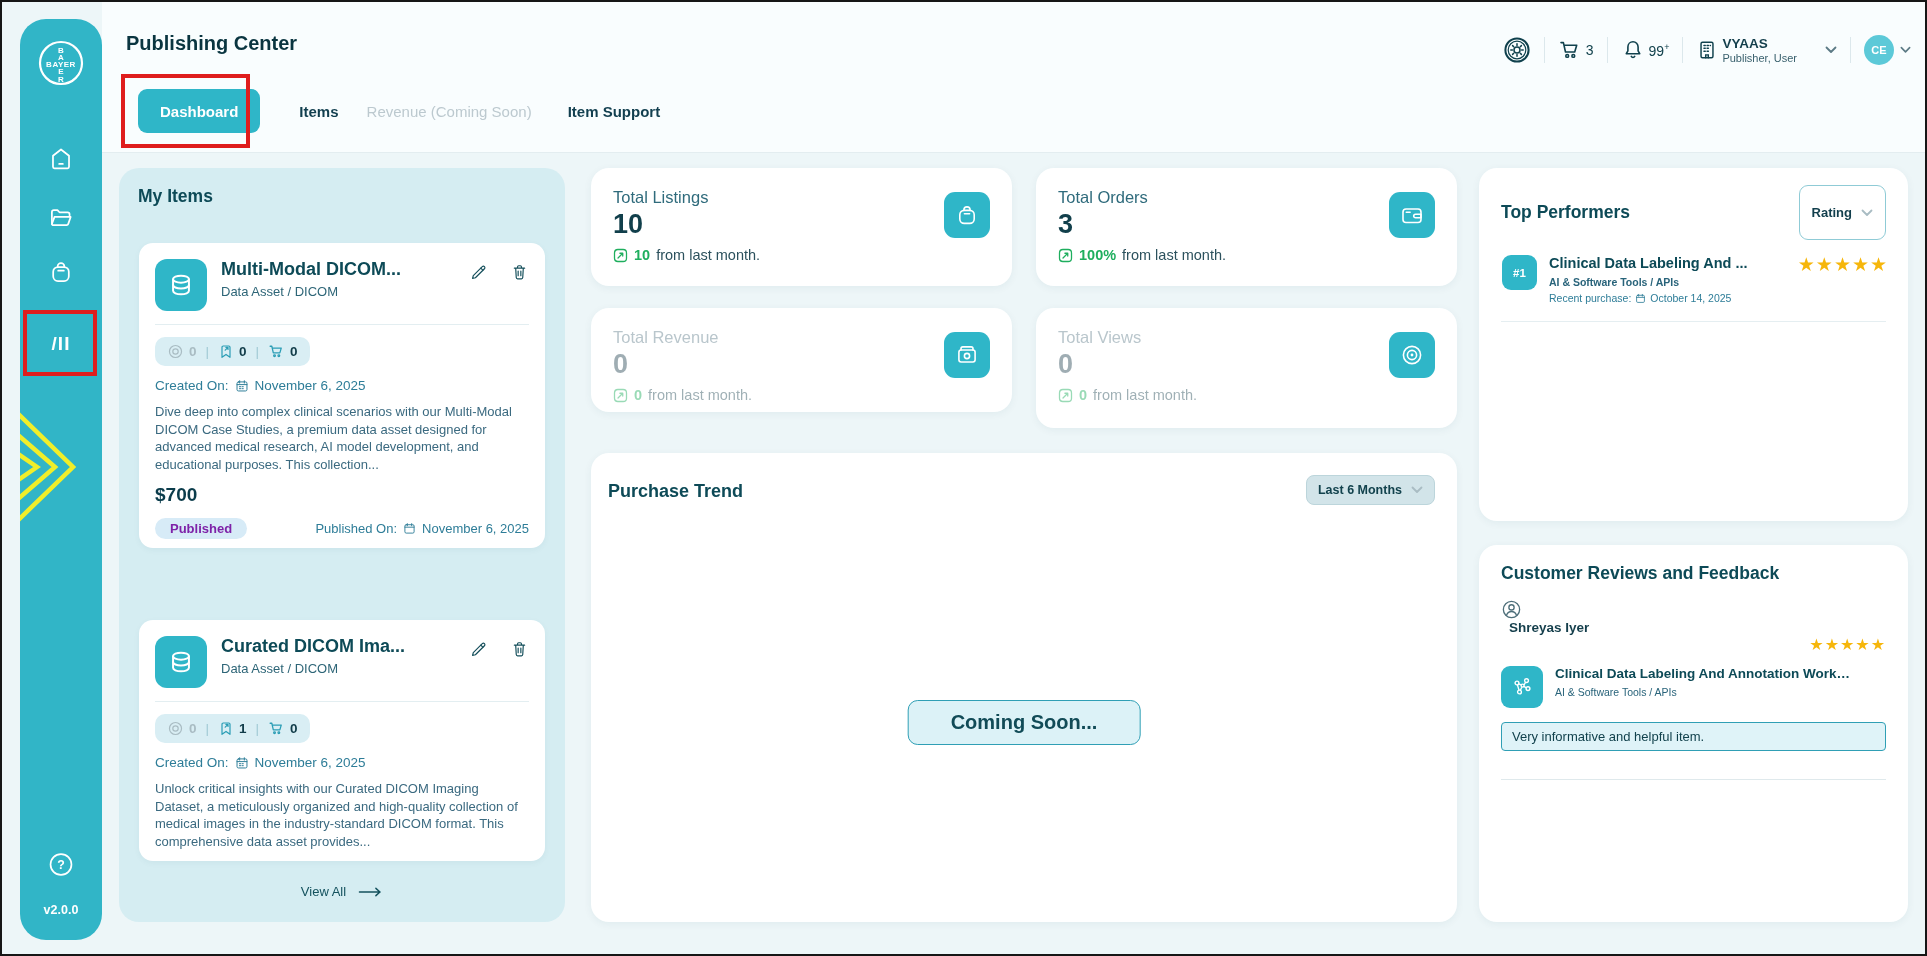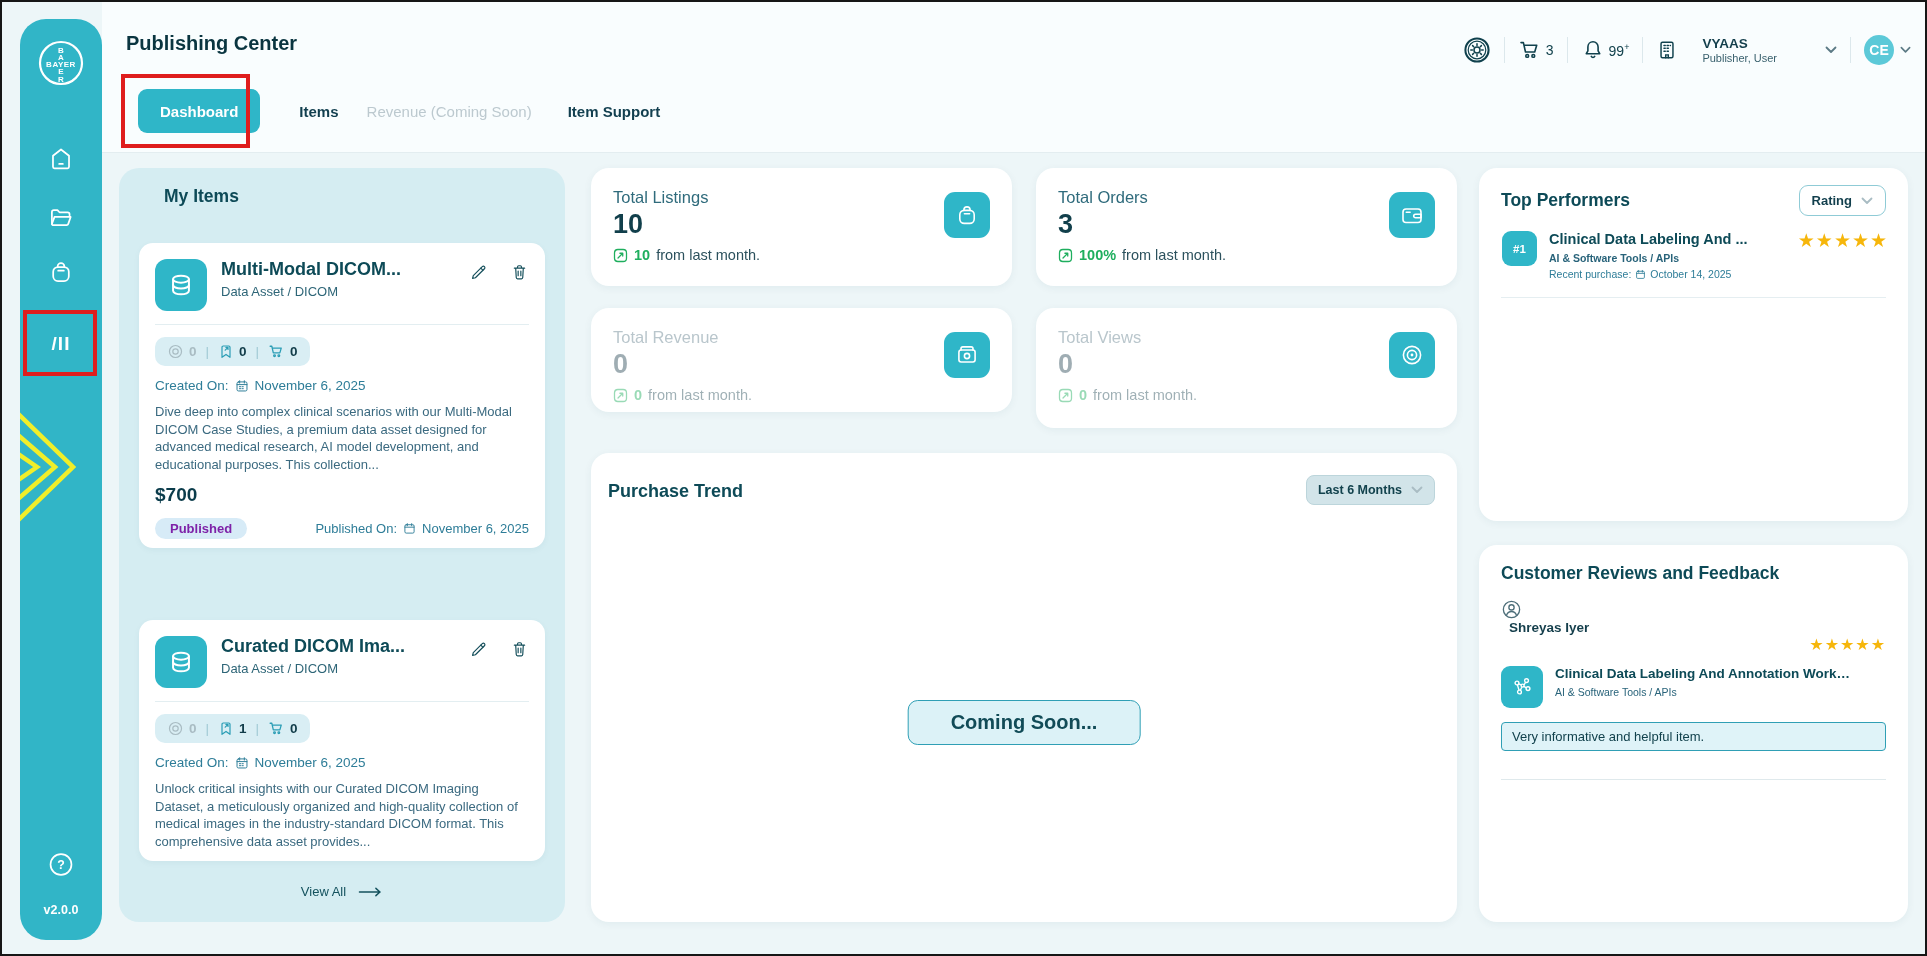--- a/index.html
+++ b/index.html
@@ -19,26 +19,26 @@
                display:flex; align-items:center; padding:0 22px; margin-right:39px; }
   .tab-items{ margin-right:28px; }
   .tab-disabled{ color:#bcc9cf; font-weight:normal; margin-right:36px; }
 
   .header-right{ position:absolute; top:26px; right:14px; height:44px;
                  display:flex; align-items:center; gap:13px; color:#10414d; }
   .hsep{ width:1px; height:26px; background:#dce8ec; }
   .h-ic{ display:flex; align-items:center; gap:4px; cursor:pointer; }
   .h-count{ font-size:14px; color:#12424d; }
   .h-count sup{ font-size:9px; }
-  .org{ display:flex; align-items:center; gap:24px; cursor:pointer; }
+  .org{ display:flex; align-items:center; gap:4px; cursor:pointer; }
   .org-name{ font-size:13.5px; font-weight:bold; color:#143f4c; line-height:1.2; }
   .org-role{ font-size:11px; color:#39606d; }
   .org-chev{ margin-left:24px; color:#5c7a85; }
   .avatar{ width:30px; height:30px; border-radius:50%; background:#5cc9d8; color:#fff;
-           font-size:14px; font-weight:bold; display:flex; align-items:center; justify-content:center; }
+           font-size:11px; font-weight:bold; display:flex; align-items:center; justify-content:center; }
   .avatar-wrap{ display:flex; align-items:center; gap:6px; cursor:pointer; color:#5c7a85; }
 
   
   .sidebar{ position:absolute; left:18px; top:17px; width:82px; height:921px;
             background:#31b5c7; border-radius:26px; overflow:hidden; color:#fff; }
   .sb-abs{ position:absolute; left:50%; transform:translateX(-50%); }
   .sb-nav{ cursor:pointer; display:flex; align-items:center; justify-content:center; }
   .sb-version{ position:absolute; left:0; right:0; top:884px; text-align:center;
                font-size:12.5px; font-weight:bold; color:#fff; }
   .pub-glyph{ font-size:19px; font-weight:800; color:#fff; font-style:normal; letter-spacing:1px; }
@@ -49,21 +49,21 @@
   .red-box-2{ left:21px;  top:308px; width:74px; height:66px; }
 
   
   .white-panel{ position:absolute; background:#fff; border-radius:18px;
                 box-shadow:0 2px 8px rgba(13,75,90,.06); }
   .panel-title{ font-size:17.5px; font-weight:bold; color:#0d4a57; }
 
   
   .panel-items{ position:absolute; left:117px; top:166px; width:446px; height:754px;
                 background:#d5edf2; border-radius:20px; }
-  .mi-title{ position:absolute; left:19px; top:18px;margin-left:26px; }
+  .mi-title{ position:absolute; left:19px; top:18px; }
   .item-card{ position:absolute; left:20px; width:406px; background:#fff; border-radius:14px;
               padding:16px 16px 14px; box-shadow:0 2px 6px rgba(13,75,90,.05); overflow:hidden; }
   .card-1{ top:75px;  height:305px; }
   .card-2{ top:452px; height:241px; }
   .ic-head{ display:flex; gap:14px; }
   .tile{ background:#2fb6c8; border-radius:12px; color:#fff; display:flex;
          align-items:center; justify-content:center; flex:none; }
   .tile-52{ width:52px; height:52px; }
   .ic-tt{ flex:1; min-width:0; }
   .ic-title{ font-size:18px; font-weight:bold; color:#0d4a57; white-space:nowrap;
@@ -114,21 +114,21 @@
               font-size:12.5px; font-weight:bold; color:#12424d; cursor:pointer; }
   .coming-btn{ position:absolute; left:50%; top:247px; transform:translateX(-50%);
                background:#dcf2f7; border:1.5px solid #2f9fb5; border-radius:10px;
                padding:10px 42px; font-size:20px; font-weight:bold; color:#114b57;
                white-space:nowrap; cursor:pointer; }
 
   
   .performers{ left:1477px; top:166px; width:429px; height:353px; }
   .p-head{ display:flex; align-items:center; justify-content:space-between; padding:17px 22px 0; }
   .rating-btn{ display:flex; align-items:center; gap:9px; background:#fff; border:1.5px solid #8fcbd6;
-               border-radius:9px; padding:7px 12px; font-size:13px; font-weight:bold; color:#123f4d;
+               border-radius:9px; padding:19px 12px; font-size:13px; font-weight:bold; color:#123f4d;
                cursor:pointer; }
   .chev-muted{ color:#a9bcc3; display:flex; }
   .p-item{ display:flex; gap:12px; padding:15px 20px 0 23px; }
   .rank-tile{ width:35px; height:35px; border-radius:9px; font-size:11.5px; font-weight:bold; }
   .p-mid{ flex:1; min-width:0; }
   .p-title{ font-size:14.5px; font-weight:bold; color:#0d4a57; white-space:nowrap; overflow:hidden;
             text-overflow:ellipsis; max-width:218px; }
   .p-cat{ font-size:10.5px; font-weight:bold; color:#28637a; margin-top:5px; }
   .p-recent{ font-size:10.5px; color:#2e7d98; margin-top:4px; display:flex; align-items:center; gap:4px; }
   .stars{ color:#f6b60b; letter-spacing:1px; white-space:nowrap; }

